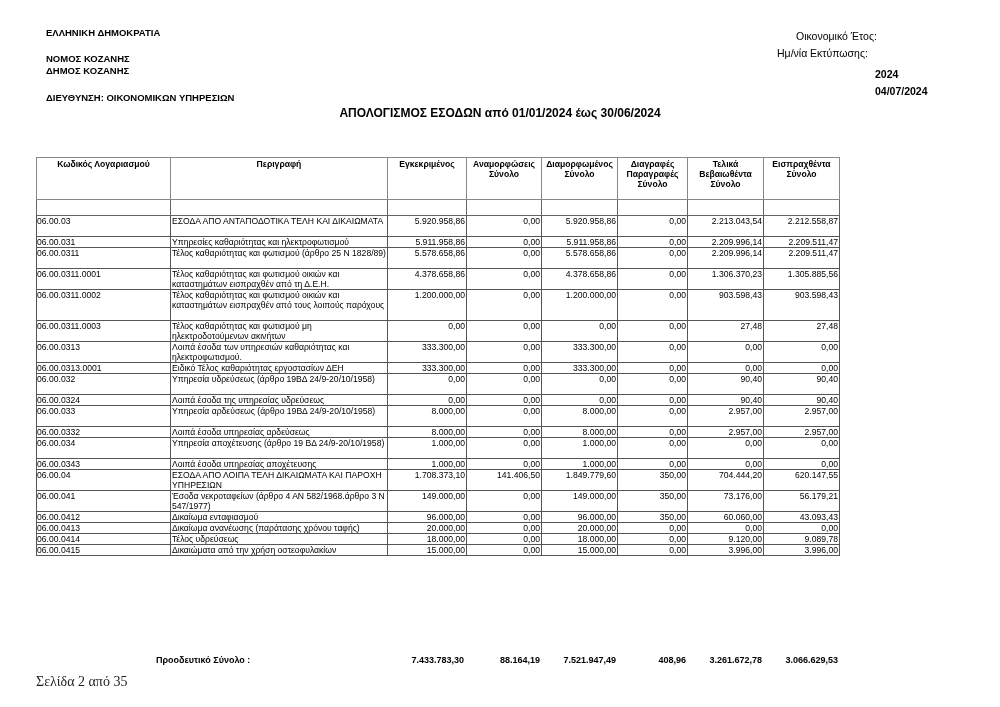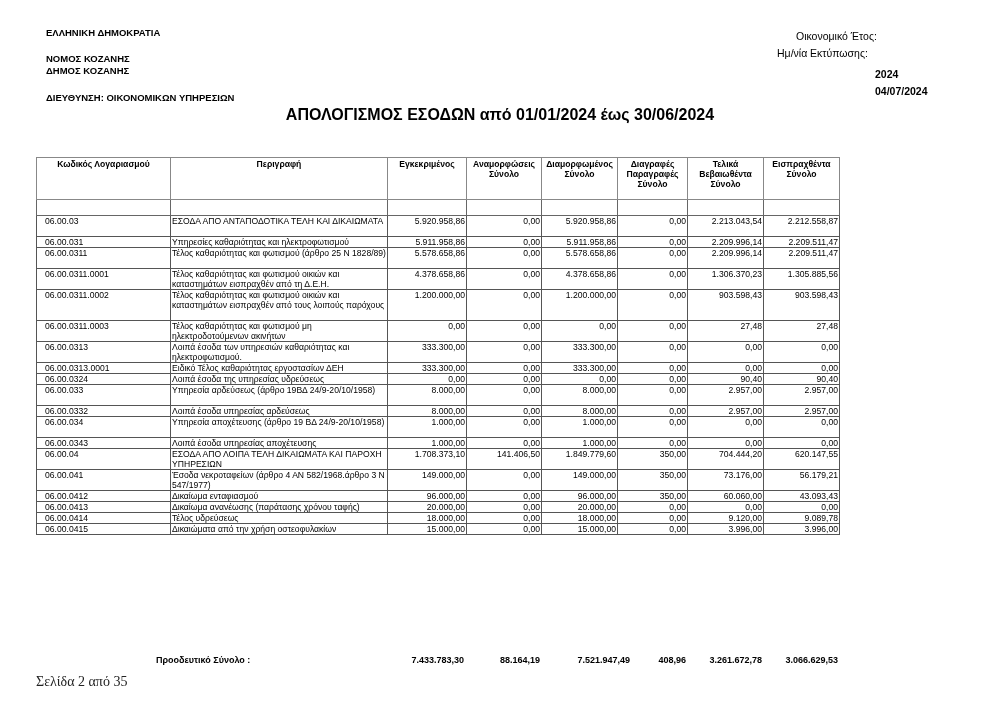--- a/index.html
+++ b/index.html
@@ -4,37 +4,37 @@
 <style>
   html, body { margin: 0; padding: 0; background: #ffffff; }
   body {
     width: 1000px; height: 707px; position: relative; overflow: hidden;
     font-family: "Liberation Sans", sans-serif; color: #000;
   }
   .abs { position: absolute; white-space: nowrap; }
   .hdr-left { left: 46px; font-weight: bold; font-size: 9.5px; line-height: 11px; }
   .meta-label { font-size: 10.5px; }
   .meta-value { font-size: 10.5px; font-weight: bold; margin-top: 38px; }
-  .title { left: 0; width: 1000px; text-align: center; top: 106px; font-weight: bold; font-size: 16px; }
+  .title { left: 0; width: 1000px; text-align: center; top: 106px; font-weight: bold; font-size: 12px; }
   table.report {
     position: absolute; left: 36px; top: 141px;
     border-collapse: collapse; table-layout: fixed;
     font-size: 8.6px; line-height: 10px; margin-top: 16px;
   }
   table.report th, table.report td {
     border: 1px solid #555; padding: 0 1px; vertical-align: top;
     overflow: hidden;
   }
   table.report th {
     font-weight: bold; text-align: center; height: 40px; padding-top: 1px;
     border-color: #888;
   }
   table.report tr.spacer td { height: 15px; border-color: #666; }
   table.report td.num { text-align: right; padding-right: 1px; }
-  table.report td.code { padding-left: 8px; }
+  table.report td.code { padding-left: 0; }
   table.report td.desc { white-space: normal; padding-left: 1px; }
   .r2 td { height: 20px; }
   .r1 td { height: 10px; }
   .r3 td { height: 30px; }
   .total-row { position: absolute; top: 655px; font-weight: bold; font-size: 9px; }
   .footer { position: absolute; left: 36px; top: 674px; font-family: "Liberation Serif", serif; font-size: 14px; color: #222; }
 </style>
 </head>
 <body>
 
@@ -157,20 +157,30 @@
       <tr class="r1">
         <td class="code">06.00.0313.0001</td>
         <td class="desc">Ειδικό Τέλος καθαριότητας εργοστασίων ΔΕΗ</td>
         <td class="num">333.300,00</td>
         <td class="num">0,00</td>
         <td class="num">333.300,00</td>
         <td class="num">0,00</td>
         <td class="num">0,00</td>
         <td class="num">0,00</td>
       </tr>
+      <tr class="r2">
+        <td class="code">06.00.032</td>
+        <td class="desc">Υπηρεσία υδρεύσεως (άρθρο 19ΒΔ 24/9-20/10/1958)</td>
+        <td class="num">0,00</td>
+        <td class="num">0,00</td>
+        <td class="num">0,00</td>
+        <td class="num">0,00</td>
+        <td class="num">90,40</td>
+        <td class="num">90,40</td>
+      </tr>
       <tr class="r1">
         <td class="code">06.00.0324</td>
         <td class="desc">Λοιπά έσοδα της υπηρεσίας υδρεύσεως</td>
         <td class="num">0,00</td>
         <td class="num">0,00</td>
         <td class="num">0,00</td>
         <td class="num">0,00</td>
         <td class="num">90,40</td>
         <td class="num">90,40</td>
       </tr>
@@ -273,18 +283,18 @@
         <td class="num">0,00</td>
         <td class="num">3.996,00</td>
         <td class="num">3.996,00</td>
       </tr>
     </tbody>
 </table>
 
 <div class="total-row abs" style="left:156px;">Προοδευτικό Σύνολο :</div>
 <div class="total-row abs" style="right:536px;">7.433.783,30</div>
 <div class="total-row abs" style="right:460px;">88.164,19</div>
-<div class="total-row abs" style="right:370px;">7.521.947,49</div>
+<div class="total-row abs" style="right:384px;">7.521.947,49</div>
 <div class="total-row abs" style="right:314px;">408,96</div>
 <div class="total-row abs" style="right:238px;">3.261.672,78</div>
 <div class="total-row abs" style="right:162px;">3.066.629,53</div>
 
 <div class="footer">Σελίδα 2 από 35</div>
 
 </body></html>

